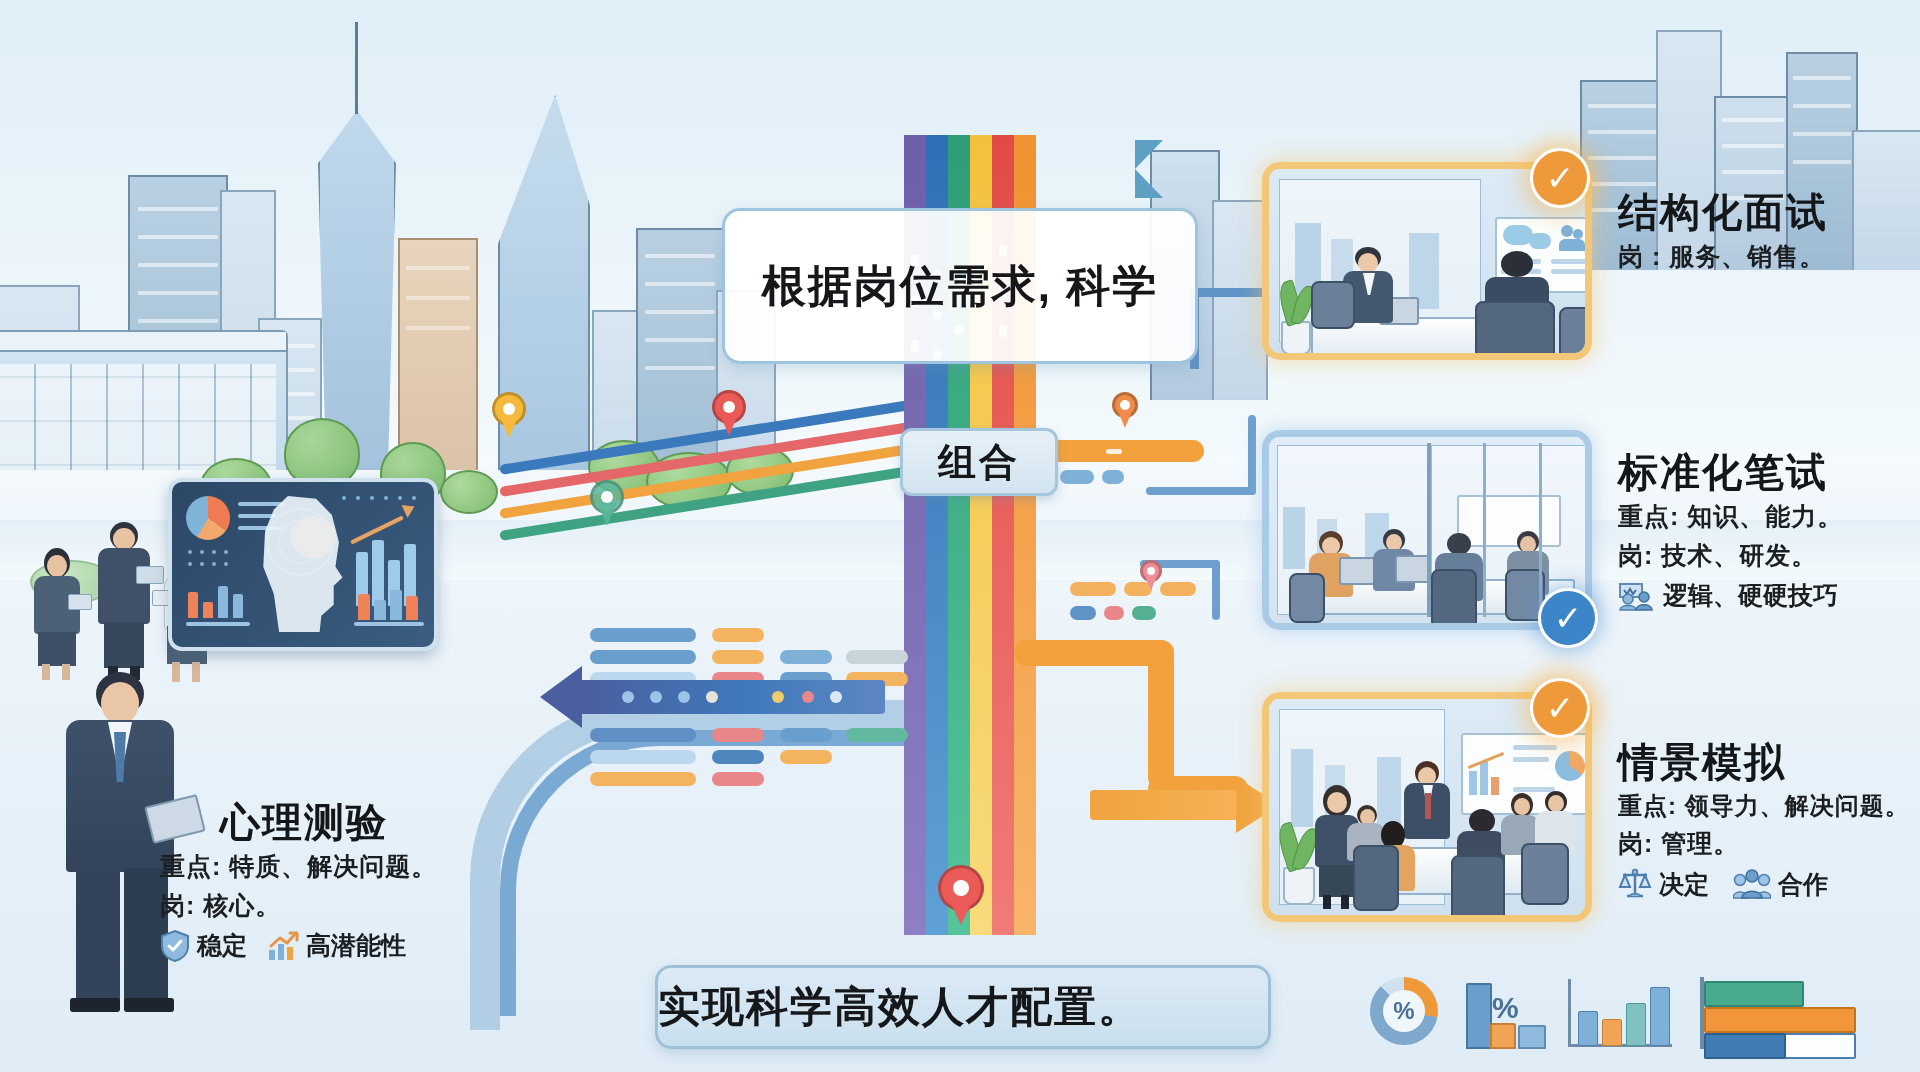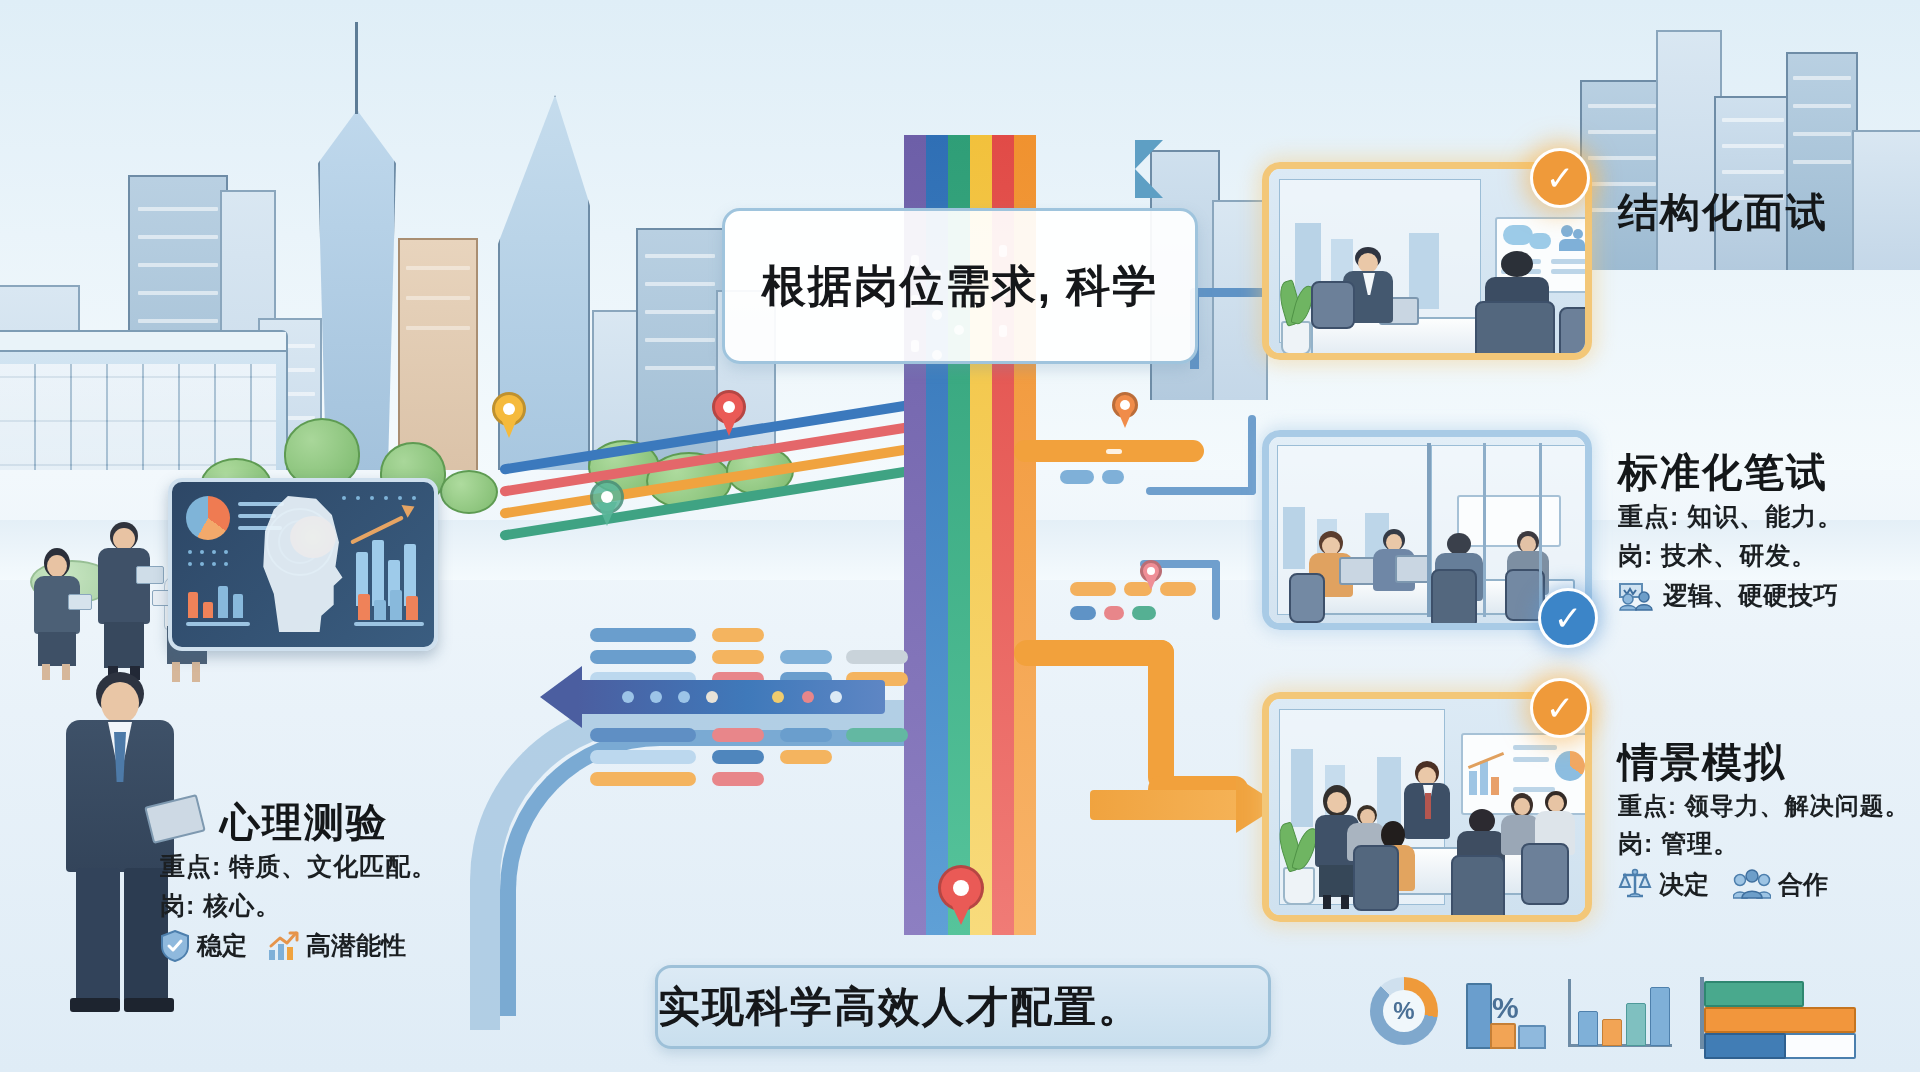--- a/index.html
+++ b/index.html
@@ -397,20 +397,23 @@
     <div class="dot" style="left:7px;top:7px;width:8px;height:8px;"></div>
   </div>
 
 
   <div class="ribbon-tail"></div>
 
   <div class="callout" style="left:722px;top:208px;width:470px;height:150px;">
     <div class="ln">根据岗位需求, 科学</div>
   </div>
 
+  <div class="node">
+    <span>组合</span>
+  </div>
 
   <div>
     <div class="pill" style="left:590px;top:628px;width:106px;background:#6a9ecd;"></div>
     <div class="pill" style="left:712px;top:628px;width:52px;background:#f4b45f;"></div>
     <div class="pill" style="left:590px;top:650px;width:106px;background:#6a9ecd;"></div>
     <div class="pill" style="left:712px;top:650px;width:52px;background:#f4b45f;"></div>
     <div class="pill" style="left:780px;top:650px;width:52px;background:#7fb0d8;"></div>
     <div class="pill" style="left:846px;top:650px;width:62px;background:#c9d3da;"></div>
     <div class="pill" style="left:590px;top:672px;width:106px;background:#bcd8ee;"></div>
     <div class="pill" style="left:712px;top:672px;width:52px;background:#e8868a;"></div>
@@ -530,21 +533,21 @@
     <div class="mdot" style="left:170px;top:14px"></div>
       <div class="mdot" style="left:184px;top:14px"></div>
     <div class="mdot" style="left:198px;top:14px"></div>
       <div class="mdot" style="left:212px;top:14px"></div>
     <div class="mdot" style="left:226px;top:14px"></div>
       <div class="mdot" style="left:240px;top:14px"></div>
   </div>
 
   <div class="tb" style="left:160px;top:800px;width:420px;text-align:left;">
     <h3 style="margin-left:60px;">心理测验</h3>
-    <p>重点: 特质、文化匹配。</p>
+    <p>重点: 特质、解决问题。</p>
     <p>岗: 核心。</p>
     <div class="tagrow">
       <div class="tg">
         <svg width="30" height="32" viewBox="0 0 30 32">
           <path d="M15 1 L28 6 V16 C28 24 22 29 15 31 C8 29 2 24 2 16 V6 Z" fill="#8fb9dd" stroke="#4d7fad" stroke-width="2"></path>
           <path d="M9 16 l4 4 l8 -9" fill="none" stroke="#ffffff" stroke-width="3" stroke-linecap="round" stroke-linejoin="round"></path>
         </svg>
         <span>稳定</span>
       </div>
       <div class="tg" style="margin-left:10px;">
@@ -595,20 +598,21 @@
       </div>
       <div class="chair" style="left:206px;top:132px;width:76px;height:58px;"></div>
       <div class="chair" style="left:42px;top:112px;width:40px;height:44px;background:#6c8099;"></div>
       <div class="chair" style="left:290px;top:138px;width:36px;height:50px;background:#6c8099;"></div>
     </div>
   </div>
   <div class="check orange" style="left:1530px;top:148px;">✓</div>
 
   <div class="tb" style="left:1618px;top:190px;width:300px;">
     <h3>结构化面试</h3>
+    <p>岗 : 服务、销售。</p>
   </div>
 
   <div class="card blue" style="left:1262px;top:430px;width:330px;height:200px;">
     <div class="scene" style="background:linear-gradient(180deg,#e2eef7,#d3e3f0);">
       <div class="sw" style="left:8px;top:8px;width:150px;bottom:8px;"></div>
       <div class="sw" style="left:162px;top:8px;width:160px;bottom:8px;"></div>
       <div style="position:absolute;left:14px;top:70px;width:22px;height:62px;background:#b9d3e7;"></div>
       <div style="position:absolute;left:48px;top:82px;width:20px;height:50px;background:#c6dced;"></div>
       <div style="position:absolute;left:96px;top:76px;width:24px;height:56px;background:#bdd6e9;"></div>
       <div class="board" style="left:188px;top:58px;width:100px;height:48px;"></div>

